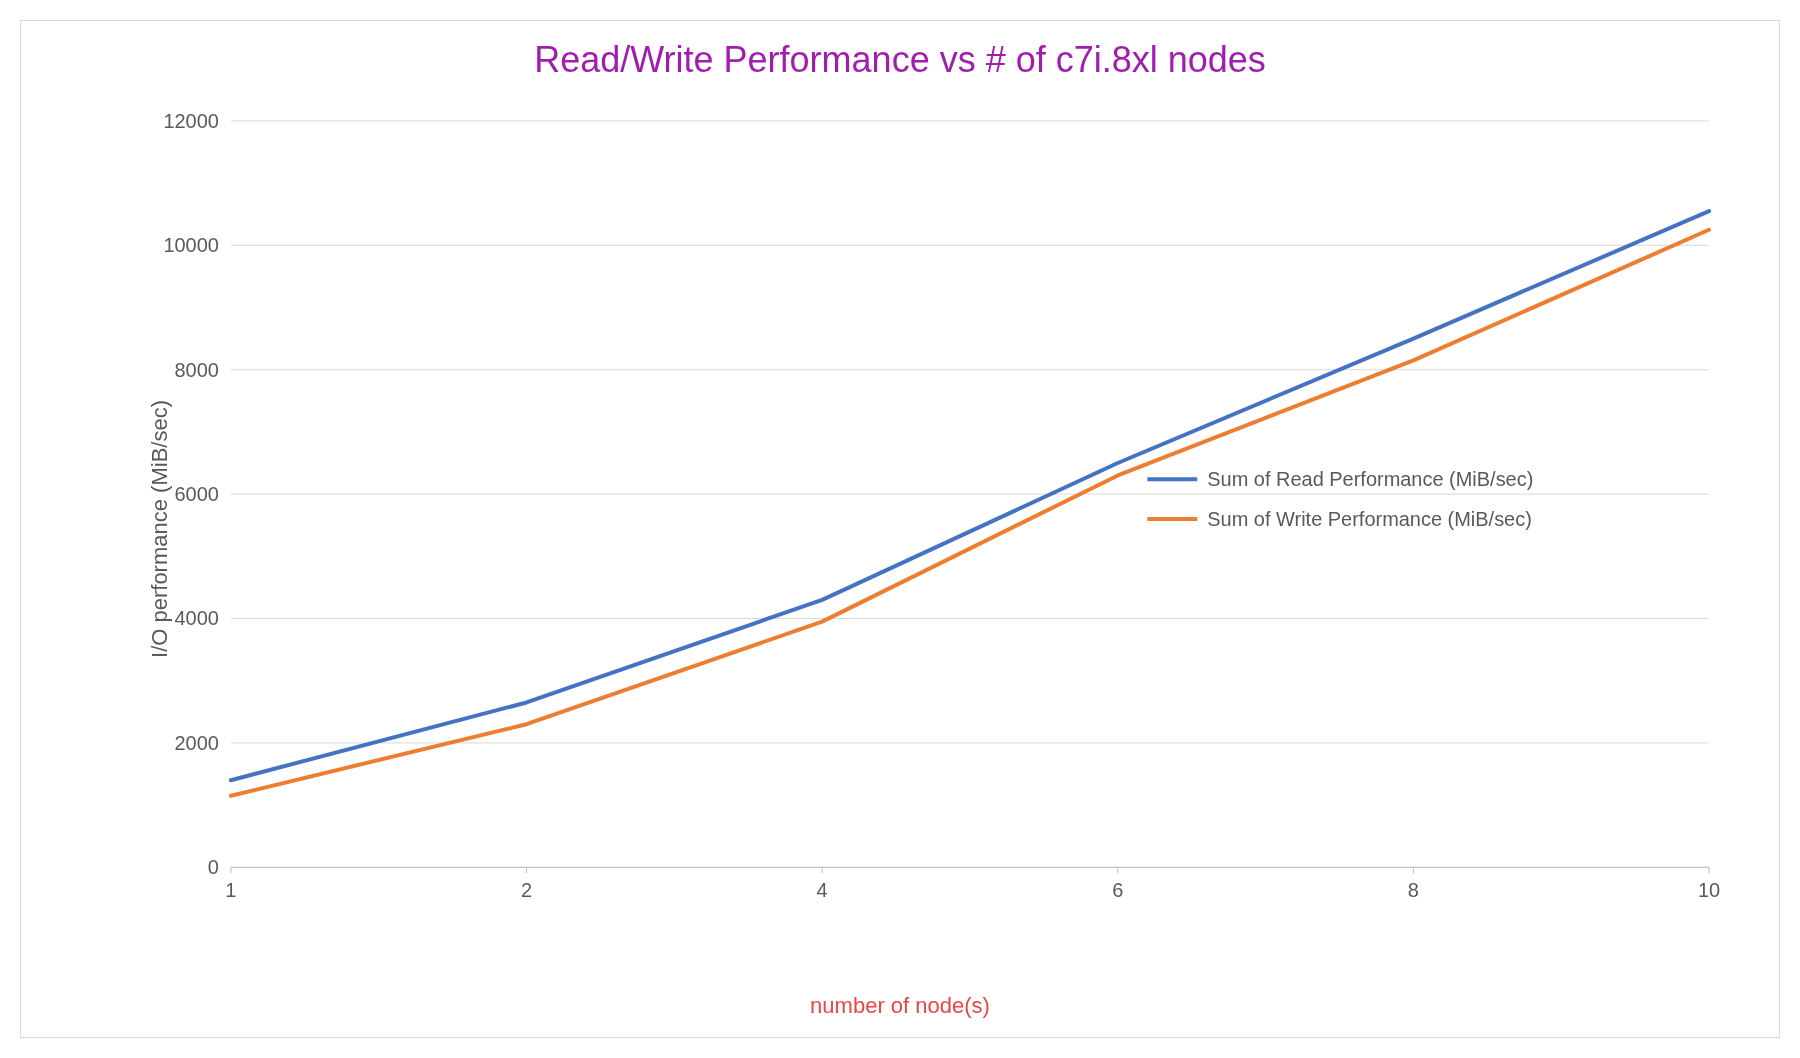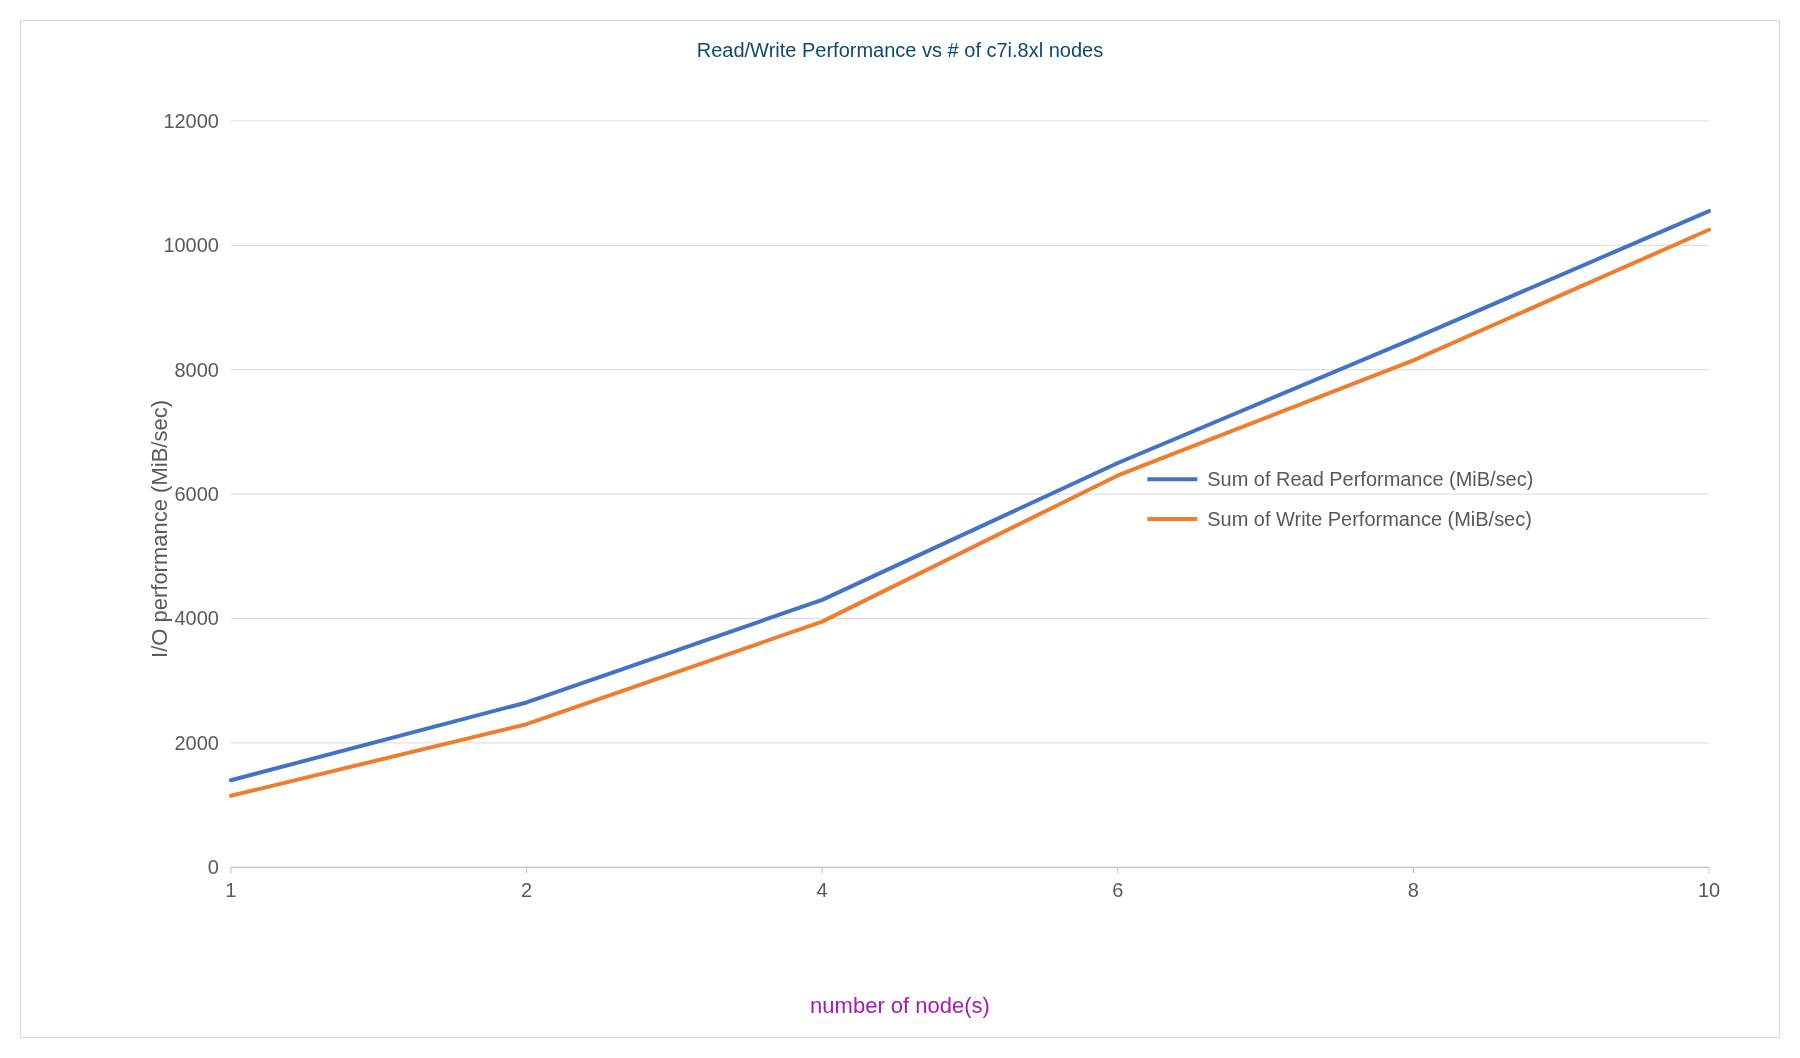--- a/index.html
+++ b/index.html
@@ -24,41 +24,41 @@
     border: 1px solid #d9d9d9;
     position: relative;
     background: #ffffff;
   }
   .chart-title {
     position: absolute;
     top: 18px;
     left: 0;
     right: 0;
     text-align: center;
-    font-size: 20px;
-    color: #0c4a6e;
+    font-size: 36px;
+    color: #a21caf;
   }
   .y-axis-title {
     position: absolute;
     left: 10px;
     top: 50%;
     transform: translateY(-50%) rotate(-90deg);
     transform-origin: center;
     font-size: 22px;
     color: #595959;
     white-space: nowrap;
   }
   .x-axis-title {
     position: absolute;
     bottom: 18px;
     left: 0;
     right: 0;
     text-align: center;
     font-size: 22px;
-    color: #a21caf;
+    color: #ef4444;
   }
   .plot-area {
     position: absolute;
     left: 140px;
     right: 40px;
     top: 80px;
     bottom: 110px;
   }
   svg.plot-svg {
     width: 100%;

